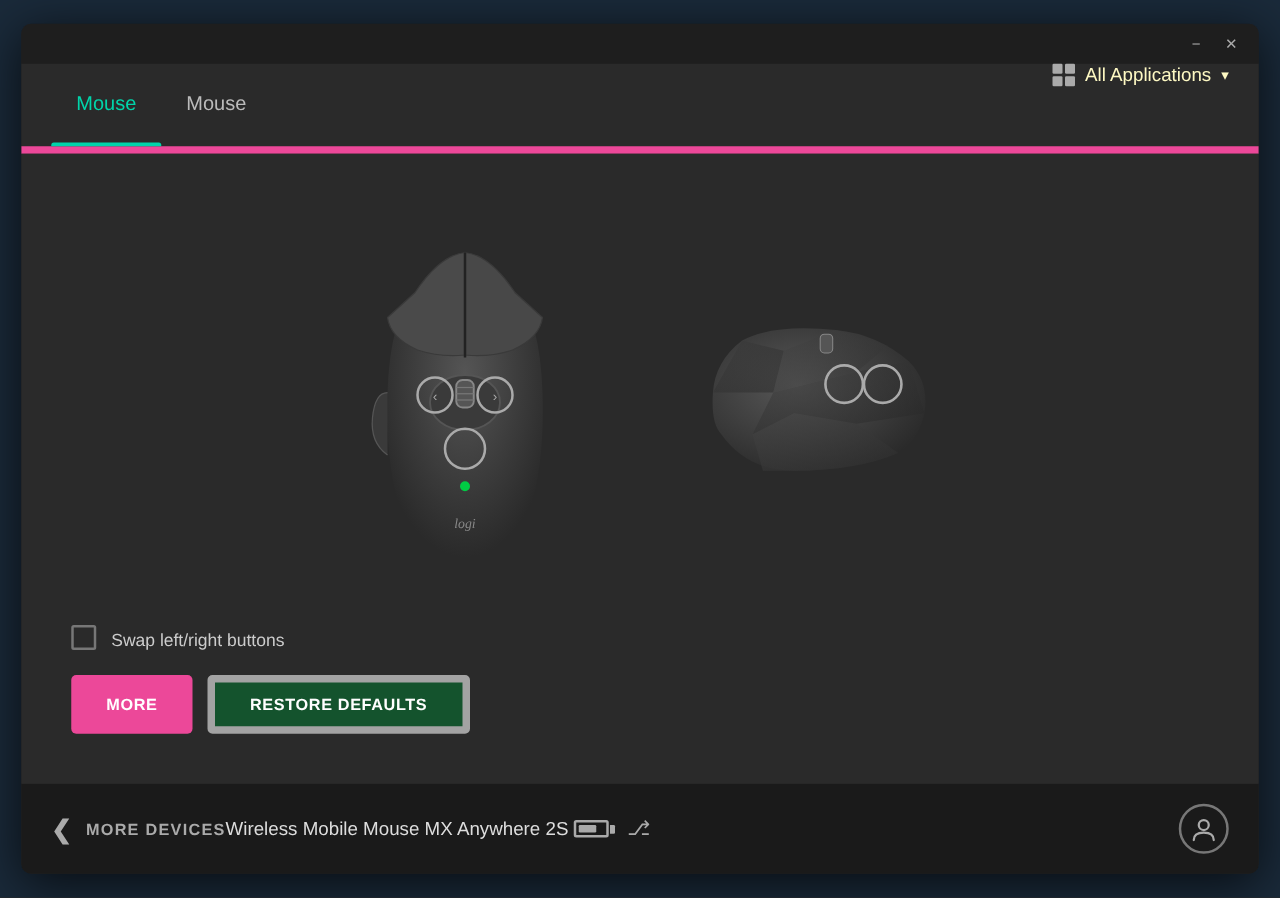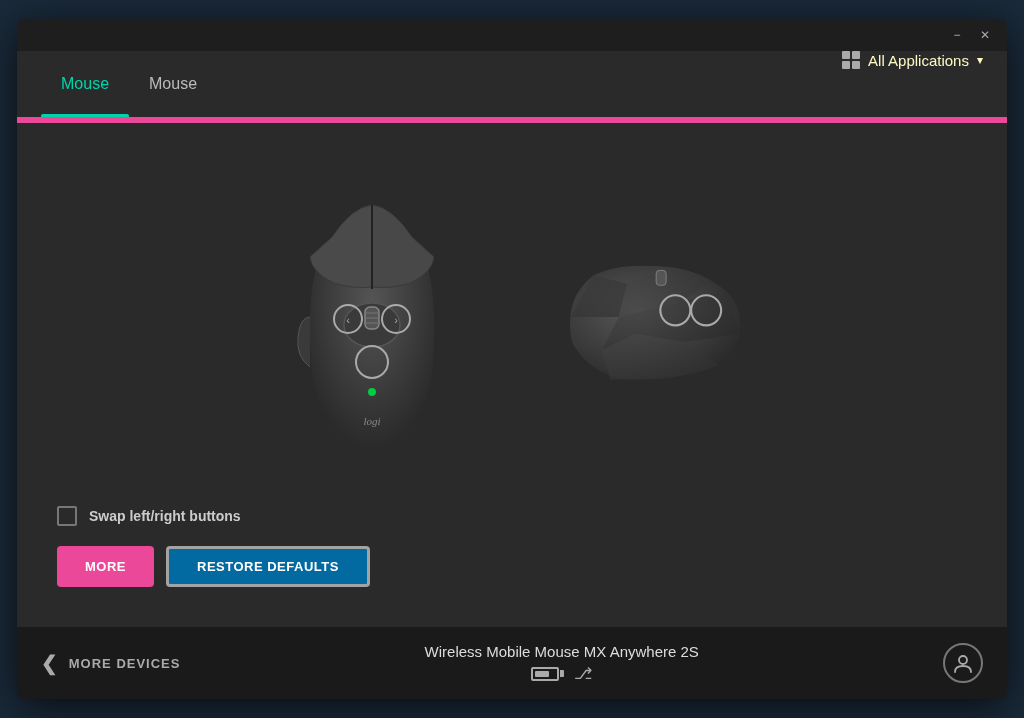--- a/index.html
+++ b/index.html
@@ -126,24 +126,23 @@
 
     
     .mouse-main { width: 200px; height: 280px; }
     .mouse-side { width: 200px; height: 160px; }
 
     .controls-area {
       padding: 16px 0 20px 0;
     }
     .checkbox-row {
       display: flex;
-      align-items: center;
+      align-items: flex-end;
       gap: 12px;
       margin-bottom: 20px;
-      font-weight: bold;
     }
     .checkbox-box {
       width: 20px;
       height: 20px;
       border: 2px solid #777;
       background: transparent;
       border-radius: 2px;
       display: flex;
       align-items: center;
       justify-content: center;
@@ -165,23 +164,23 @@
       font-size: 13px;
       font-weight: 600;
       cursor: pointer;
       letter-spacing: 0.5px;
     }
     .btn-more {
       background: #ec4899;
       color: #fff;
     }
     .btn-restore {
-      background: #0369a1;
+      background: #14532d;
       color: #fff;
-      border: 3px solid #a3a3a3;
+      border: 6px solid #a3a3a3;
     }
 
     .bottom-bar {
       height: 72px;
       background: #1a1a1a;
       display: flex;
       align-items: center;
       padding: 0 24px;
       flex-shrink: 0;
     }
@@ -195,21 +194,21 @@
       font-weight: 600;
       letter-spacing: 1px;
     }
     .back-chevron {
       font-size: 20px;
       color: #aaa;
     }
     .device-info {
       flex: 1;
       display: flex;
-      flex-direction: column;
+      flex-direction: row;
       align-items: center;
       gap: 4px;
     }
     .device-name {
       color: #ddd;
       font-size: 15px;
       font-weight: 400;
     }
     .device-icons {
       display: flex;

